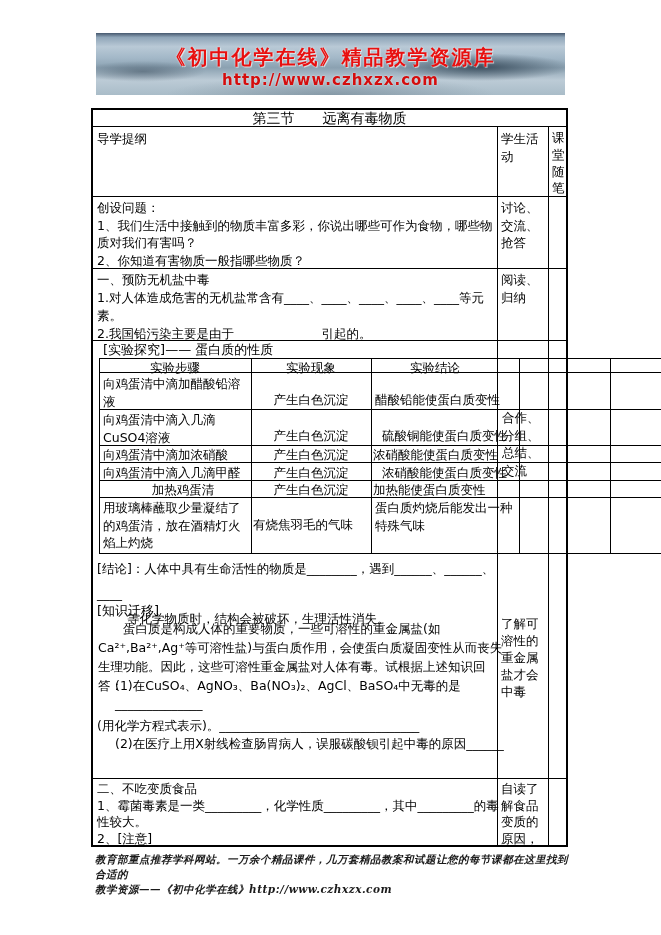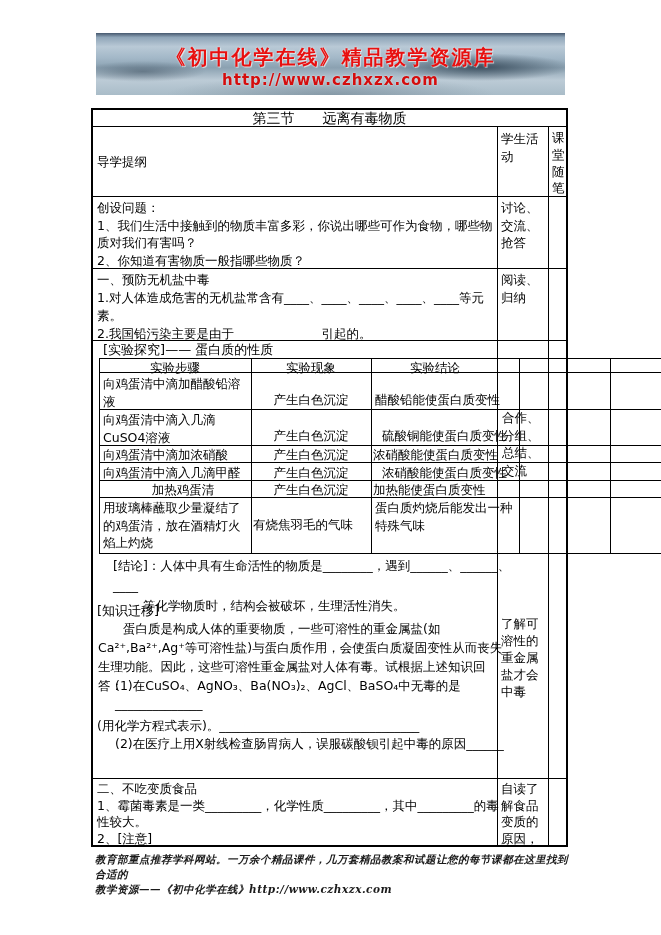--- a/index.html
+++ b/index.html
@@ -66,21 +66,21 @@
   <div class="hl" style="left:99px;top:497px;width:562px;"></div>
   <div class="hl" style="left:99px;top:553px;width:562px;"></div>
   <div class="vl" style="left:99px;top:358px;height:195px;"></div>
   <div class="vl" style="left:251px;top:358px;height:195px;"></div>
   <div class="vl" style="left:371px;top:358px;height:195px;"></div>
   <div class="vl" style="left:519px;top:358px;height:195px;"></div>
   <div class="vl" style="left:610px;top:358px;height:195px;"></div>
 
   <div class="txt b ctr" style="left:91px;top:110px;width:477px;font-size:14px;">第三节　　远离有毒物质</div>
 
-  <div class="txt" style="left:97px;top:130px;margin-top:23px;">导学提纲</div>
+  <div class="txt" style="left:97px;top:130px;">导学提纲</div>
   <div class="txt" style="left:501px;top:130px;width:44px;">学生活动</div>
   <div class="txt" style="left:552px;top:130px;width:14px;line-height:16.8px;">课堂随笔</div>
 
   <div class="txt" style="left:97px;top:199px;width:404px;">
     <div>创设问题：</div>
     <div>1、我们生活中接触到的物质丰富多彩，你说出哪些可作为食物，哪些物质对我们有害吗？</div>
     <div>2、你知道有害物质一般指哪些物质？</div>
   </div>
   <div class="txt" style="left:501px;top:199px;width:46px;">讨论、交流、抢答</div>
 
@@ -118,21 +118,21 @@
   <div class="txt" style="left:103px;top:481px;width:160px;text-align:center;">加热鸡蛋清</div>
   <div class="txt ctr" style="left:251px;top:481px;width:120px;">产生白色沉淀</div>
   <div class="txt" style="left:373px;top:481px;width:140px;">加热能使蛋白质变性</div>
 
   <div class="txt" style="left:103px;top:499px;width:146px;">用玻璃棒蘸取少量凝结了的鸡蛋清，放在酒精灯火焰上灼烧</div>
   <div class="txt" style="left:253px;top:516px;width:118px;">有烧焦羽毛的气味</div>
   <div class="txt" style="left:502px;top:409px;width:46px;z-index:3;">合作、分组、总结、交流</div>
 
   <div class="txt" style="left:375px;top:499px;width:141px;z-index:3;">蛋白质灼烧后能发出一种特殊气味</div>
 
-  <div class="txt" style="left:97px;top:556px;width:420px;line-height:20px;margin-left:16px;">
+  <div class="txt" style="left:97px;top:556px;width:420px;line-height:25px;">
     <div>
       <span class="b">[结论]：</span><span>人体中具有生命活性的物质是________，遇到______、______、____</span>
     </div>
     <div style="padding-left:30px;">等化学物质时，结构会被破坏，生理活性消失。</div>
   </div>
 
   <div class="txt b" style="left:97px;top:602px;font-size:13px;">[知识迁移]</div>
   <div class="txt" style="left:98px;top:619px;width:412px;line-height:19px;text-indent:2em;z-index:3;">蛋白质是构成人体的重要物质，一些可溶性的重金属盐(如Ca²⁺,Ba²⁺,Ag⁺等可溶性盐)与蛋白质作用，会使蛋白质凝固变性从而丧失生理功能。因此，这些可溶性重金属盐对人体有毒。试根据上述知识回答：</div>
   <div class="txt" style="left:97px;top:677px;width:412px;padding-left:18px;">(1)在CuSO₄、AgNO₃、Ba(NO₃)₂、AgCl、BaSO₄中无毒的是______________</div>
   <div class="txt" style="left:97px;top:707px;width:412px;padding-left:18px;margin-top:28px;">(2)在医疗上用X射线检查肠胃病人，误服碳酸钡引起中毒的原因______</div>

